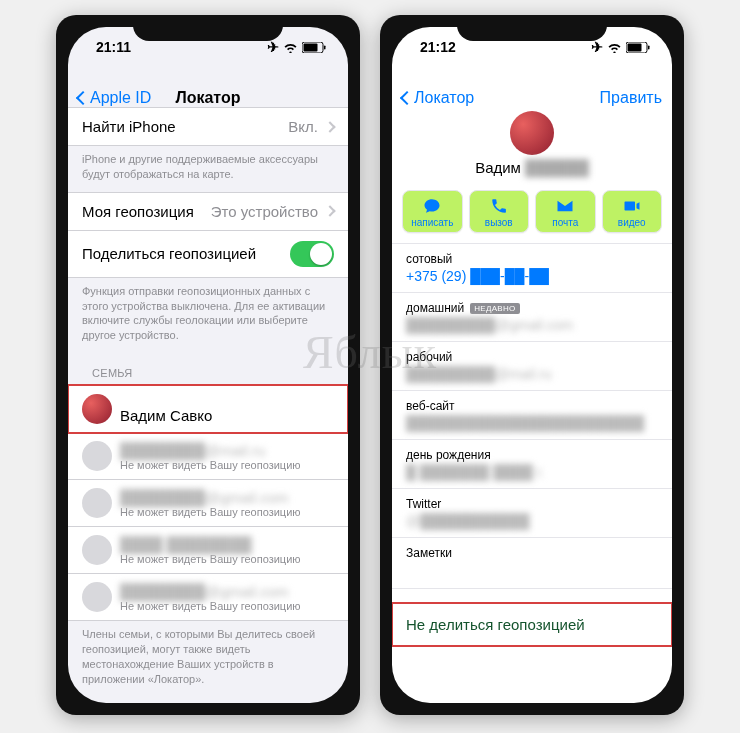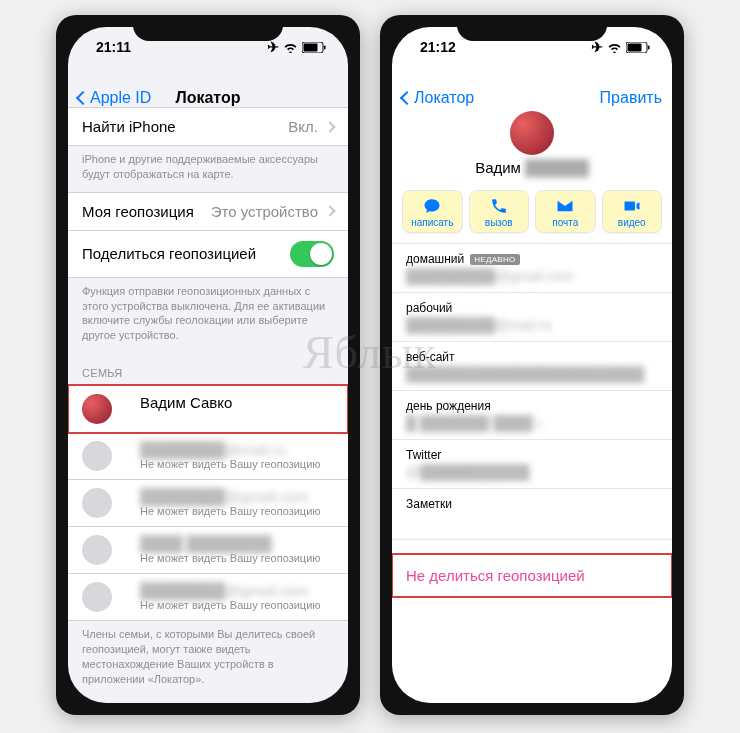--- a/index.html
+++ b/index.html
@@ -17,55 +17,55 @@
   .navbar .edit { color: #007aff; font-size: 16px; }
   .chevron-left { display:inline-block; width: 10px; height: 10px; border-left: 2px solid #007aff; border-bottom: 2px solid #007aff; transform: rotate(45deg); }
   .chevron-right { display:inline-block; width: 8px; height: 8px; border-right: 2px solid #c7c7cc; border-top: 2px solid #c7c7cc; transform: rotate(45deg); }
 
   .content { height: calc(100% - 80px); overflow-y: hidden; }
 
   .cell { background: #fff; border-bottom: .5px solid #d1d1d6; padding: 10px 14px; display: flex; align-items: center; justify-content: space-between; font-size: 15px; color: #000; }
   .cell-right { display: flex; align-items: center; gap: 8px; color: #8e8e93; font-size: 15px; }
   .cell.first { border-top: .5px solid #d1d1d6; text-align: right; }
   .footer-note { padding: 6px 14px 10px; font-size: 11px; color: #8e8e93; line-height: 1.35; }
-  .header-note { padding: 14px 14px 6px; font-size: 11px; color: #8e8e93; text-transform: uppercase; letter-spacing: .3px; }
+  .header-note { padding: 14px 14px 6px; font-size: 11px; color: #8e8e93; text-transform: uppercase; letter-spacing: .3px; margin-left: 10px; }
 
   .toggle { width: 44px; height: 26px; background: #34c759; border-radius: 13px; position: relative; }
   .toggle::after { content:""; position:absolute; right:2px; top:2px; width:22px; height:22px; background:#fff; border-radius:50%; box-shadow: 0 1px 2px rgba(0,0,0,.3); }
 
-  .person-cell { background:#fff; border-bottom:.5px solid #d1d1d6; padding: 8px 14px; display:flex; align-items:flex-start; gap:28px; }
+  .person-cell { background:#fff; border-bottom:.5px solid #d1d1d6; padding: 8px 14px; display:flex; align-items:flex-end; gap:8px; }
   .avatar { width: 30px; height: 30px; border-radius: 50%; background: #d1d1d6 center/cover; flex-shrink:0; }
   .avatar.color1 { background: radial-gradient(circle at 30% 30%, #e8605f, #901e2e); }
   .avatar.gray { background: #d8d8dc; }
   .person-text { display:flex; flex-direction:column; }
   .person-name { font-size: 15px; color:#000; }
   .person-sub { font-size: 11px; color:#8e8e93; }
   .blur { filter: blur(3px); color:#bbb !important; }
 
   .highlight-red { outline: 2px solid #d64040; outline-offset: -1px; }
 
   
   .screen.white { background: #fff; }
   .contact-head { text-align:center; padding: 4px 17px 8px; }
   .contact-avatar { width: 44px; height: 44px; border-radius:50%; margin: 0 auto 4px; background: radial-gradient(circle at 30% 30%, #e8605f, #901e2e); }
   .contact-name { font-size: 15px; font-weight: 500; }
   .contact-name .blurspan { filter: blur(3px); color:#aaa; }
   .action-row { display:flex; gap:6px; padding: 6px 10px 10px; }
-  .action-btn { flex:1; background:#fef9c3; border:1px solid #e5e5ea; border-radius:8px; padding: 6px 0 4px; text-align:center; color:#007aff; font-size:10px; display:flex; flex-direction:column; align-items:center; gap:2px; box-shadow: 0 1px 1px rgba(0,0,0,.04);}
+  .action-btn { flex:1; background:#bef264; border:1px solid #e5e5ea; border-radius:8px; padding: 6px 0 4px; text-align:center; color:#007aff; font-size:10px; display:flex; flex-direction:column; align-items:center; gap:2px; box-shadow: 0 1px 1px rgba(0,0,0,.04);}
   .action-btn svg { width: 18px; height: 18px; fill: #007aff; }
 
   .detail-section { border-top:.5px solid #e5e5ea; border-bottom:.5px solid #e5e5ea; }
   .detail-row { padding: 8px 14px; border-bottom:.5px solid #e5e5ea; }
   .detail-row:last-child { border-bottom:none; }
   .detail-label { font-size: 12px; color:#000; display:flex; align-items:center; gap:6px;}
   .detail-value { font-size: 14px; color:#007aff; margin-top:2px; }
   .detail-value.blur { filter: blur(3px); }
   .badge { font-size:8px; background:#8e8e93; color:#fff; padding:1px 4px; border-radius:2px; letter-spacing:.3px;text-align:right;}
 
-  .stop-share { margin-top: 14px; background:#fff; border-top:.5px solid #e5e5ea; border-bottom:.5px solid #e5e5ea; padding: 12px 14px; color:#ec4899; font-size:15px; }
+  .stop-share { margin-top: 14px; background:#fff; border-top:.5px solid #e5e5ea; border-bottom:.5px solid #e5e5ea; padding: 12px 14px; color:#14532d; font-size:15px; }
 
   .watermark { position:absolute; left:50%; top:48%; transform:translate(-50%,-50%); font-size:46px; color:rgba(120,120,120,.25); font-weight:400; letter-spacing:1px; pointer-events:none; z-index:20; font-family: Georgia, serif;}
 </style>
 </head>
 <body>
 
 <div class="canvas">
 
   <div class="phone">
     <div class="notch"></div>
@@ -215,20 +215,24 @@
           <div class="action-btn">
             <svg viewBox="0 0 24 24">
                 <path d="M3 6h12a1 1 0 011 1v10a1 1 0 01-1 1H3a1 1 0 01-1-1V7a1 1 0 011-1zm15 3l4-2v10l-4-2z"></path>
               </svg>
             <span>видео</span>
           </div>
         </div>
 
         <div class="detail-section">
           <div class="detail-row">
+            <div class="detail-label">сотовый</div>
+            <div class="detail-value"><span>+375 (29) ███-██-██</span></div>
+          </div>
+          <div class="detail-row">
             <div class="detail-label">
               <span>домашний</span>
               <span class="badge">НЕДАВНО</span>
             </div>
             <div class="detail-value blur">█████████@gmail.com</div>
           </div>
           <div class="detail-row">
             <div class="detail-label">рабочий</div>
             <div class="detail-value blur">█████████@mail.ru</div>
           </div>

